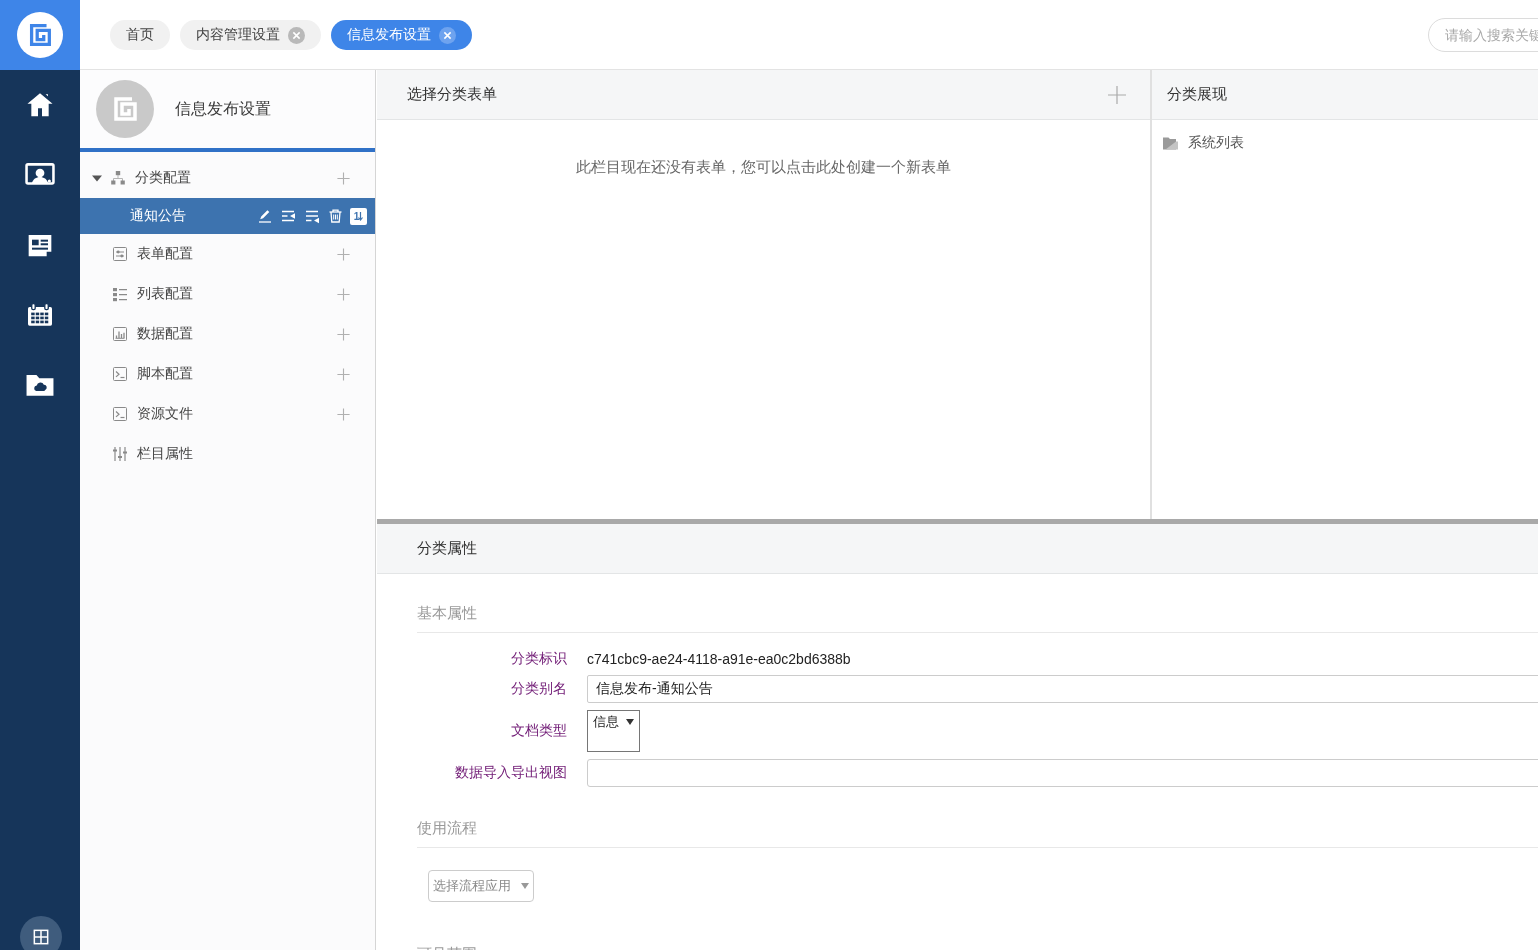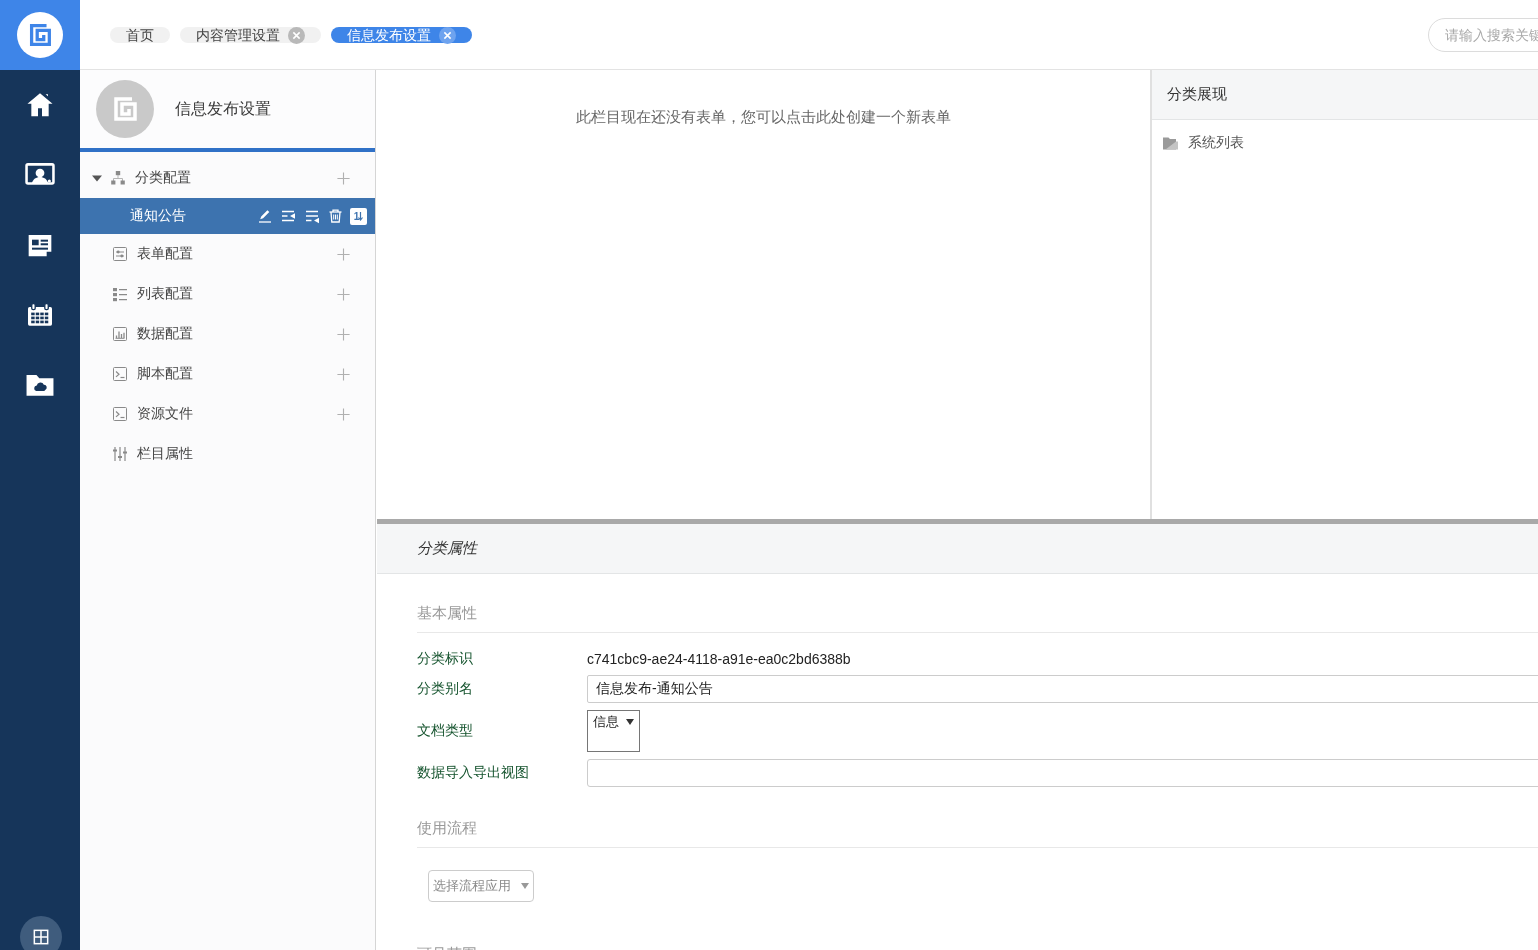--- a/index.html
+++ b/index.html
@@ -9,22 +9,22 @@
 
   
   .topbar { position:absolute; left:0; top:0; width:1538px; height:70px;
     background:#fff; border-bottom:1px solid #e3e3e3; }
   .logo-sq { position:absolute; left:0; top:0; width:80px; height:70px;
     background:#3e85e8; display:flex; align-items:center; justify-content:center; }
   .logo-circle { width:46px; height:46px; border-radius:50%; background:#fff;
     display:flex; align-items:center; justify-content:center; color:#3e85e8; }
   .tabs { position:absolute; left:110px; top:0; height:70px; display:flex;
     align-items:center; gap:10px; }
-  .tab { height:16px; border-radius:16px; background:#f1f1f1; color:#444;
-    font-size:14px; display:flex; padding:0 16px; gap:8px;
+  .tab { height:30px; border-radius:16px; background:#f1f1f1; color:#444;
+    font-size:14px; display:flex; align-items:center; padding:0 16px; gap:8px;
     cursor:default; white-space:nowrap;font-family:Liberation Serif, serif; }
   .tab.active { background:#3e85e8; color:#fff; }
   .tab-close { width:17px; height:17px; border-radius:50%; background:#b9b9b9;
     display:flex; align-items:center; justify-content:center; flex:0 0 auto; }
   .tab.active .tab-close { background:#6ea3ef; }
   .search-pill { position:absolute; top:18px; right:-110px; width:220px; height:34px;
     border:1px solid #dcdcdc; border-radius:17px; font-size:14px; color:#333;
     padding:0 16px; outline:none; background:#fff; }
   .search-pill::placeholder { color:#a9a9a9; }
 
@@ -78,28 +78,28 @@
   .display-panel { position:absolute; left:1152px; top:70px; width:386px; height:449px;
     background:#fff; }
   .display-item { display:flex; align-items:center; gap:9px; margin:14px 0 0 10px;
     font-size:14px; color:#555; cursor:pointer; }
 
   
   .attr-panel { position:absolute; left:377px; top:519px; width:1161px; height:431px;
     background:#fff; }
   .resize-bar { height:5px; background:#a9a9a9; cursor:row-resize; }
   .attr-head { height:50px; background:#f5f6f7; border-bottom:1px solid #e3e5e6;
-    display:flex; align-items:center;font-style:italic; }
+    display:flex; align-items:center; }
   .attr-head .ph-title { margin-left:40px; font-size:15px; color:#333; }
   .attr-body { padding:30px 0 0 40px; }
   .section-title { font-size:15px; color:#999; }
   .hairline { height:1px; background:#e8e8e8; margin-top:9px; margin-right:-10px; }
   .frm { margin-top:17px; margin-right:-10px; }
   .frow { display:flex; align-items:center; margin-bottom:7px; }
-  .flabel { width:150px; flex:0 0 auto; text-align:left; color:#14532d;
+  .flabel { width:150px; flex:0 0 auto; text-align:right; color:#701a75;
     font-size:14px; }
   .fctrl { margin-left:20px; flex:1; display:flex; align-items:center; }
   .fvalue { font-size:14px; color:#222; }
   .txt-input { flex:1; height:28px; border:1px solid #ccc; font-size:14px;
     padding:0 8px; color:#222; outline:none; border-radius:2px;
     font-family:"Liberation Sans","DejaVu Sans",sans-serif; }
   .native-select { display:inline-flex; align-items:center; gap:7px;
     border:1px solid #767676; padding:2px 5px 20px 5px; font-size:13px; color:#222;
     background:#fff; cursor:pointer; }
   .soft-select { display:inline-flex; align-items:center; gap:10px;
@@ -378,20 +378,28 @@
               <path d="M1 4.5h4M6 11h4M11 6.5h4" stroke="#8a8a8a" stroke-width="2"></path>
             </svg>
         </span>
         <span class="t-label">栏目属性</span>
       </div>
 
     </div>
   </div>
 
   <div class="form-panel">
+    <div class="panel-head">
+      <span class="ph-title">选择分类表单</span>
+      <span class="ph-plus">
+        <svg width="22" height="22" viewBox="0 0 22 22">
+            <path d="M11 2v18M2 11h18" stroke="#aaa" stroke-width="1.2"></path>
+          </svg>
+      </span>
+    </div>
     <div class="empty-msg">此栏目现在还没有表单，您可以点击此处创建一个新表单</div>
   </div>
 
   <div class="vdivider"></div>
 
   <div class="display-panel">
     <div class="panel-head">
       <span class="ph-title" style="margin-left:15px;">分类展现</span>
     </div>
     <div class="display-item">

